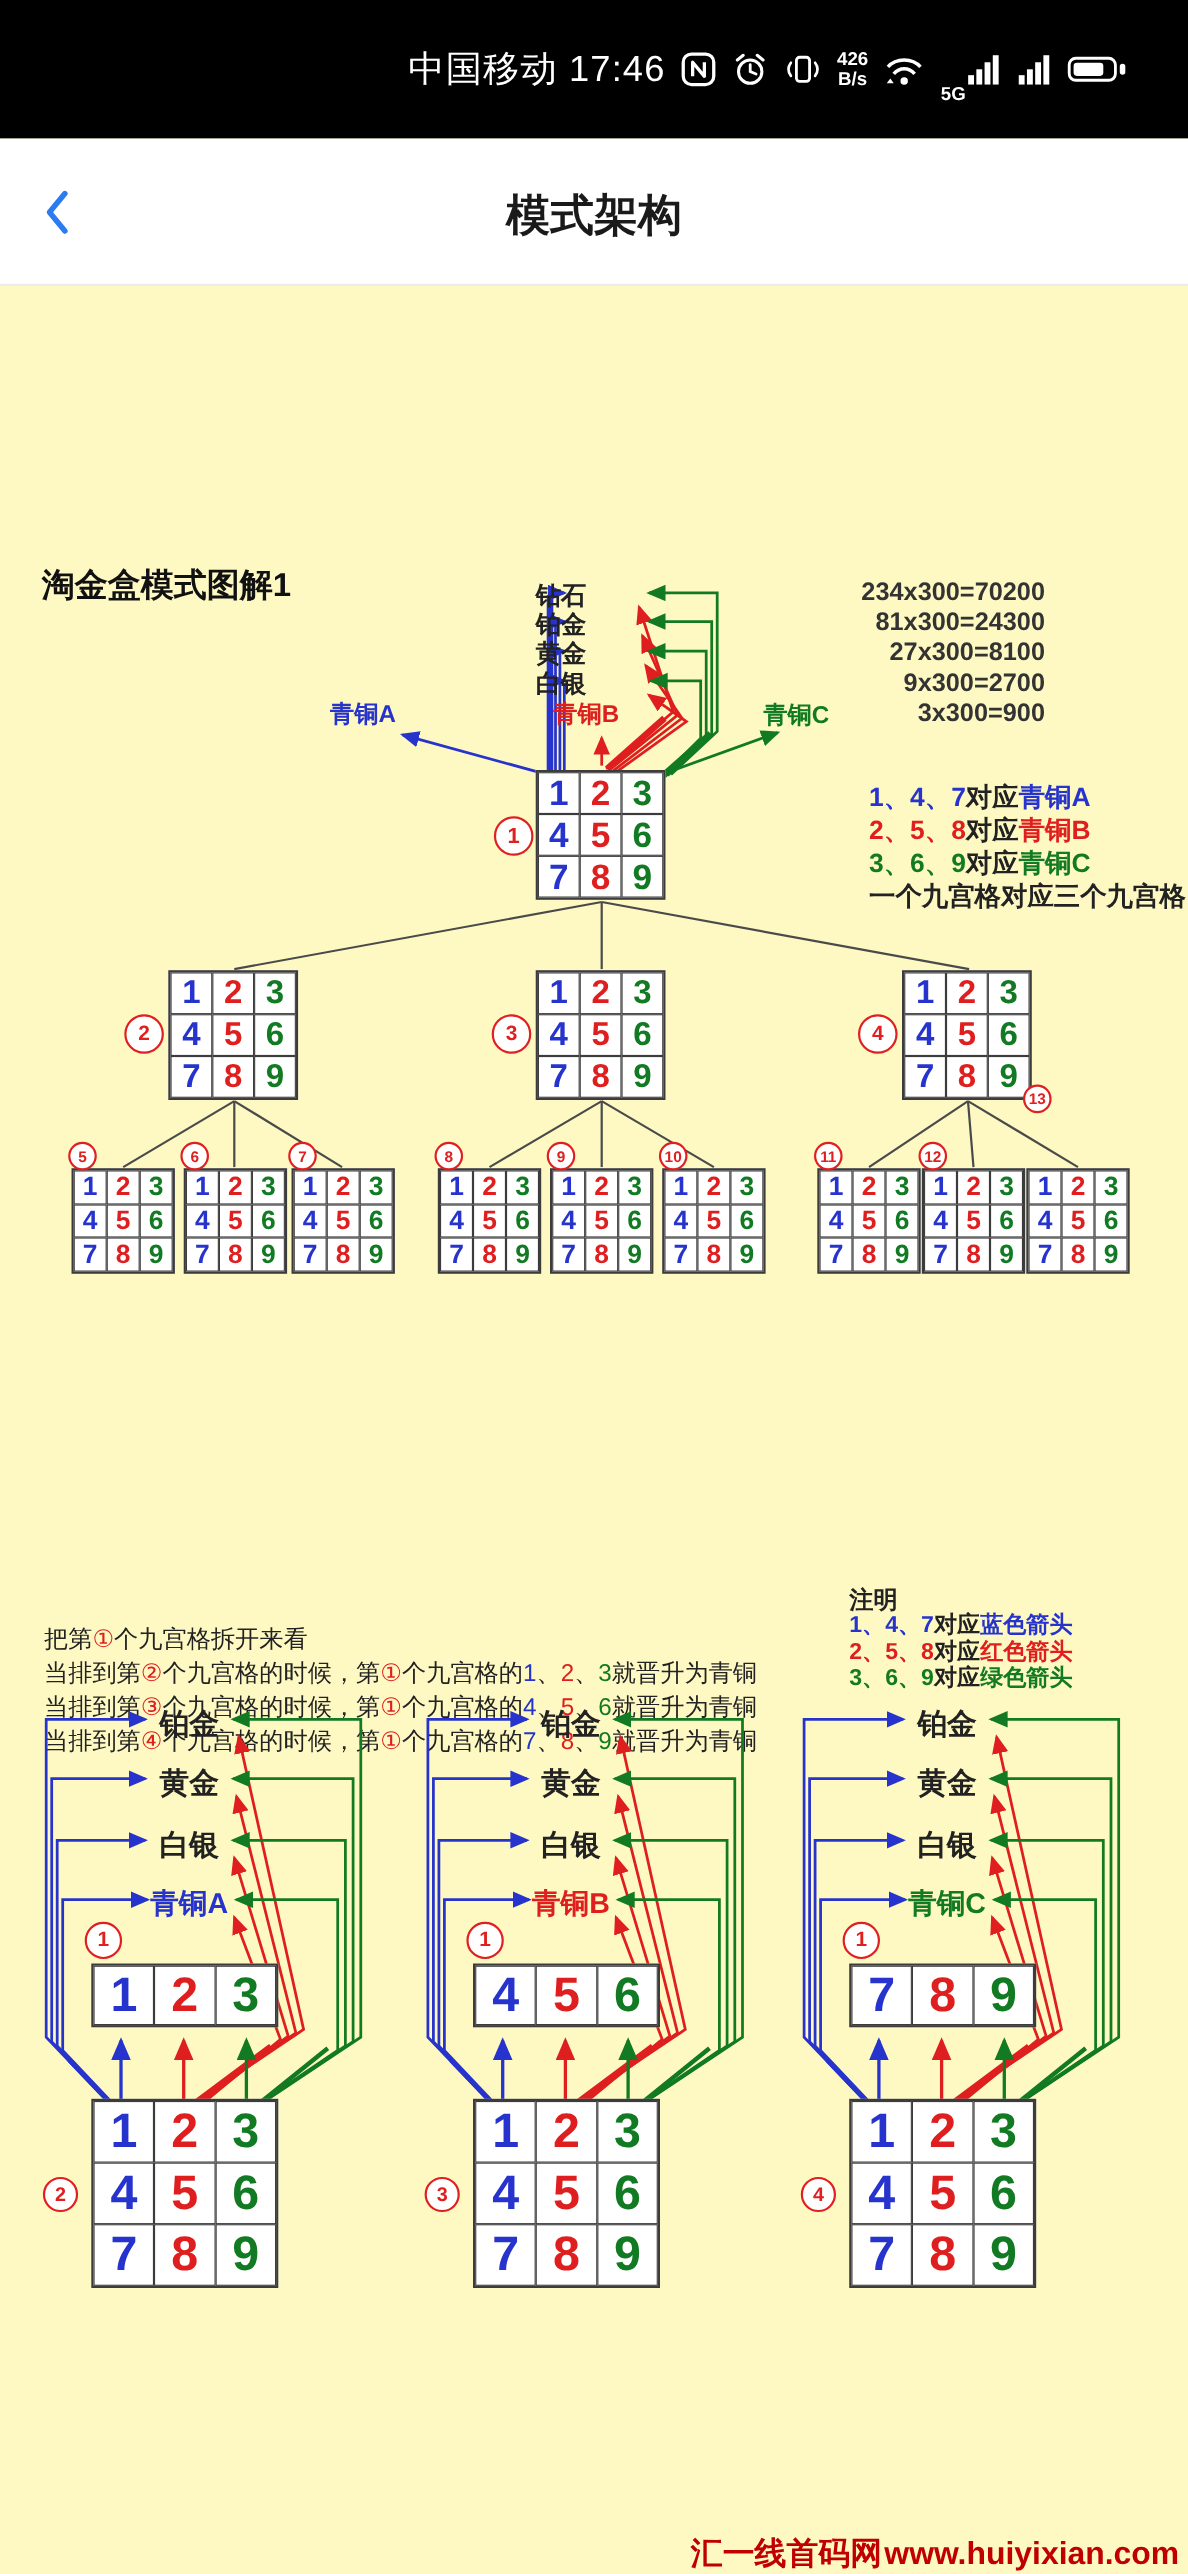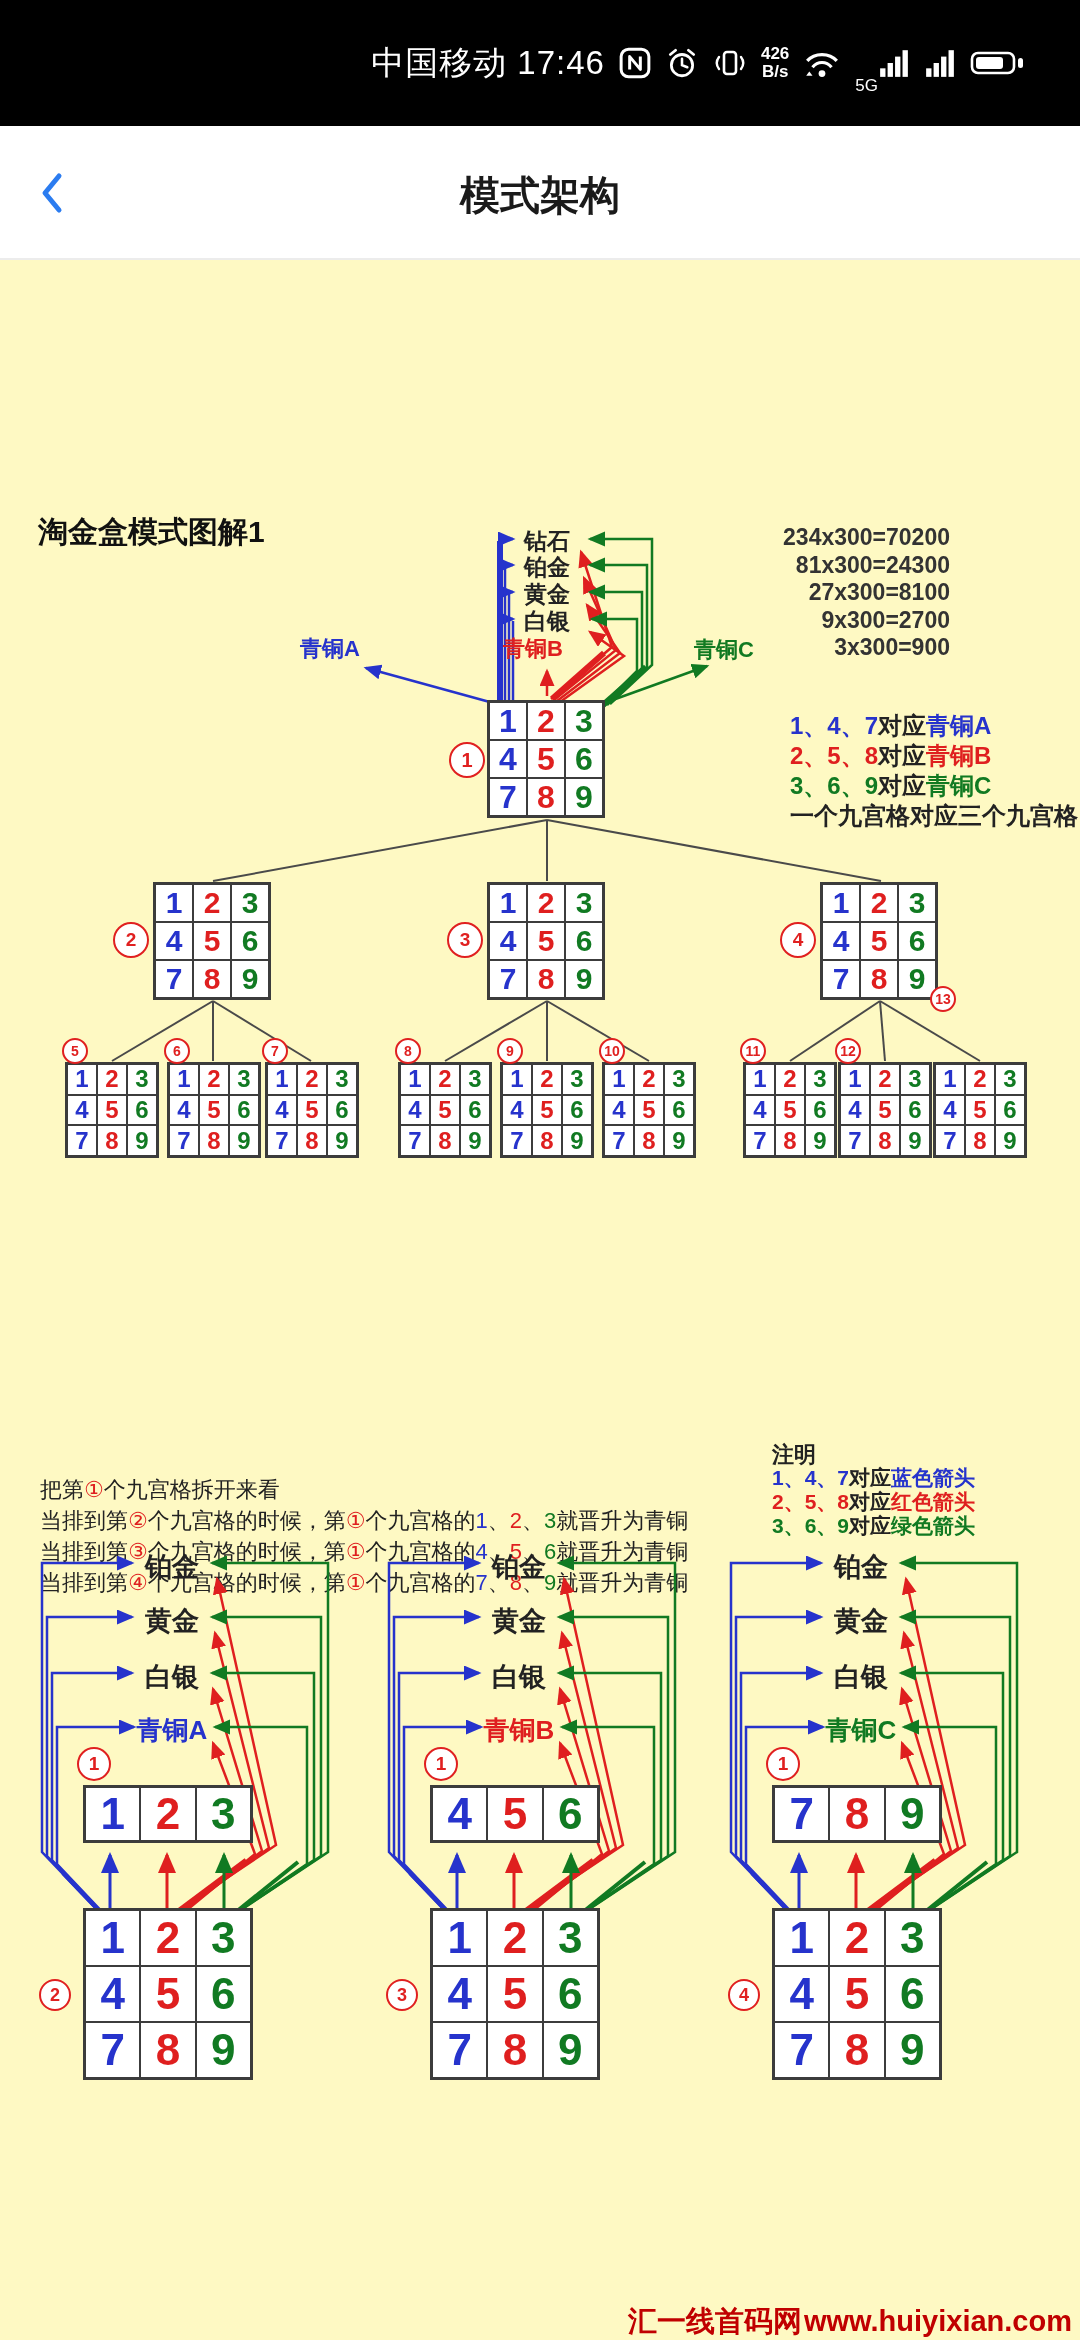--- a/index.html
+++ b/index.html
@@ -10,40 +10,40 @@
   *{margin:0;padding:0;box-sizing:border-box}
   body{background:#fff;font-family:"Liberation Sans","DejaVu Sans",sans-serif}
   .screen{position:relative;width:1080px;height:2340px;background:#fef9c3;overflow:hidden}
 
   
   .statusbar{position:absolute;left:0;top:0;width:1080px;height:126px;background:#000;z-index:5}
   .sb-right{position:absolute;right:54px;top:0;height:126px;display:flex;align-items:center;gap:14px;color:#fff}
   .sb-text{font-size:33px;letter-spacing:1px}
   .sb-icon{display:flex;align-items:center}
   .spd{font-size:17px;line-height:18px;font-weight:600;text-align:center}
-  .g5{font-size:17px;font-weight:400;align-self:flex-start;margin-top:45px}
+  .g5{font-size:17px;font-weight:700;align-self:flex-start;margin-top:45px}
 
   
   .navbar{position:absolute;left:0;top:126px;width:1080px;height:134px;background:#fff;border-bottom:2px solid #ececec;z-index:5}
   .back{position:absolute;left:30px;top:45px;width:44px;height:48px;display:flex;align-items:center;justify-content:center;cursor:pointer}
   .nav-title{position:absolute;left:0;top:42px;width:1080px;text-align:center;font-size:40px;font-weight:700;color:#1a1a1a}
 
   
   .c-blue{color:var(--blue)} .c-red{color:var(--red)} .c-green{color:var(--green)} .c-black{color:#222}
   .svg-layer{position:absolute;left:0;top:0;z-index:1;pointer-events:none}
 
   
   .g{position:absolute;display:grid;grid-template-columns:repeat(3,1fr);grid-auto-rows:1fr;background:#fff;border:2px solid var(--cell);z-index:2}
   .g .cell{border:1px solid var(--cell);display:flex;align-items:center;justify-content:center;font-weight:700;line-height:1}
   .f32 .cell{font-size:32px}.f30 .cell{font-size:30px}.f24 .cell{font-size:24px}.f44 .cell{font-size:44px}
 
   .badge{position:absolute;border:2.5px solid var(--badge);color:var(--badge);border-radius:50%;display:flex;align-items:center;justify-content:center;font-weight:700;background:#fff;z-index:3}
 
   .d1-title{position:absolute;left:38px;top:512px;font-size:30px;font-weight:700;color:#111}
-  .rank1{position:absolute;left:487px;width:120px;text-align:center;font-size:23px;font-weight:700;color:#222;z-index:2}
+  .rank1{position:absolute;left:487px;width:120px;font-size:23px;font-weight:700;color:#222;z-index:2}
   .bronze{position:absolute;font-size:22px;font-weight:700;z-index:2}
   .calcs{position:absolute;left:640px;top:524px;width:310px;text-align:right;font-size:23px;font-weight:700;color:#333;line-height:27.5px}
   .notes{position:absolute;left:790px;top:711px;font-size:24px;font-weight:700;line-height:30px}
 
   .d2-title{position:absolute;left:0;top:1428px;width:1080px;text-align:center;font-size:28px;font-weight:700;color:#111}
   .desc{position:absolute;left:40px;top:1474px;font-size:22px;font-weight:400;line-height:31px;color:#222}
   .legend-title{position:absolute;left:772px;top:1440px;font-size:22px;font-weight:700;color:#222}
   .legend{position:absolute;left:772px;top:1466px;font-size:21px;font-weight:700;line-height:24px}
 
   .rank2{position:absolute;width:140px;text-align:center;font-size:27px;font-weight:700;color:#222;z-index:2}

